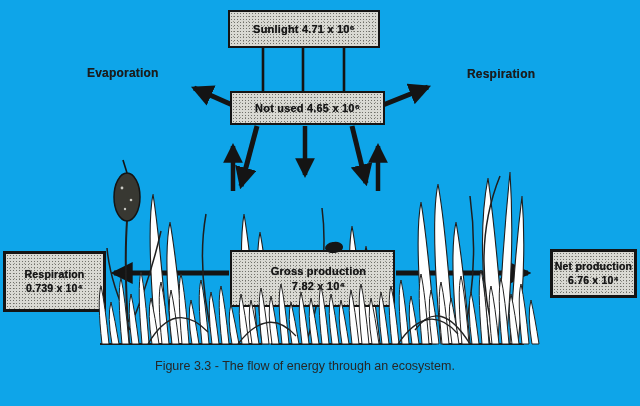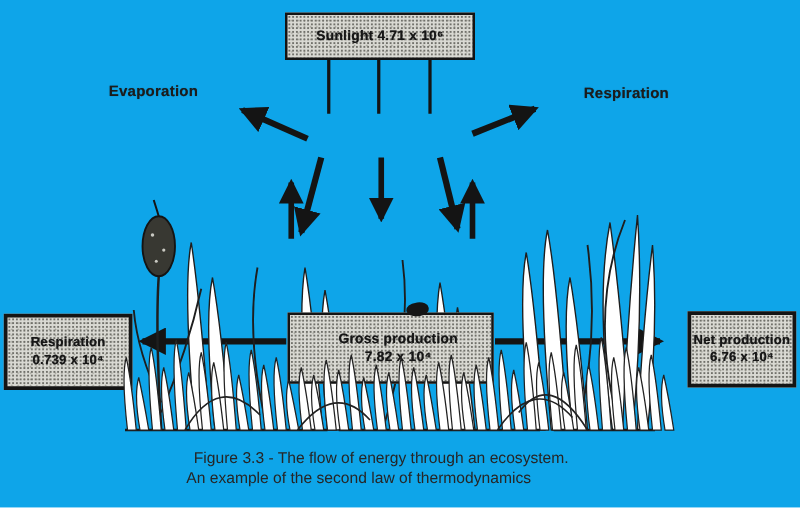--- a/index.html
+++ b/index.html
@@ -24,21 +24,21 @@
     display:flex;flex-direction:column;align-items:center;justify-content:center;
     text-align:center;
     color:#161616;font-weight:bold;
     font-size:11px;line-height:1.3;letter-spacing:0.2px;
     text-shadow:0 0 0.7px rgba(20,20,20,0.75);
   }
   #box-sunlight{left:228px;top:10px;width:152px;height:38px;}
   #box-notused{left:230px;top:91px;width:155px;height:34px;}
   #box-gross{left:230px;top:250px;width:165px;height:57px;font-size:11px;padding-left:12px;}
   #box-respiration{left:3px;top:251px;width:103px;height:61px;border-width:3px;font-size:10.5px;}
-  #box-net{left:550px;top:249px;width:87px;height:61px;border-width:3px;font-size:10.5px;}
+  #box-net{left:550px;top:249px;width:87px;height:49px;border-width:3px;font-size:10.5px;}
   .float-label{
     position:absolute;color:#1c1c1c;font-size:12px;font-weight:bold;
     letter-spacing:0.2px;text-shadow:0 0 0.6px rgba(20,20,20,0.6);
   }
   #label-evaporation{left:87px;top:66px;}
   #label-reflection{left:467px;top:67px;}
   #caption{
     position:absolute;left:149px;top:358px;width:400px;
     color:#262626;font-size:12.5px;line-height:1.3;
   }
@@ -112,20 +112,23 @@
       <circle cx="125" cy="209" r="1.2" fill="#c9c9c2"></circle>
       <path d="M127,173 L123,160" stroke="#141414" stroke-width="1.6" fill="none"></path>
     </g>
   </svg>
 
   <div class="layer-boxes">
     <div class="stipple-box" id="box-sunlight">
       <span>Sunlight 4.71 x 10⁶</span>
     </div>
 
+    <div class="stipple-box" id="box-notused">
+      <span>Not used 4.65 x 10⁶</span>
+    </div>
 
     <div class="stipple-box" id="box-gross">
       <span>Gross production</span>
       <span>7.82 x 10⁴</span>
     </div>
 
     <div class="stipple-box" id="box-respiration">
       <span>Respiration</span>
       <span>0.739 x 10⁴</span>
     </div>
@@ -196,16 +199,15 @@
     <g stroke="#222222" stroke-width="1.3" fill="none">
       <path d="M148,344 Q175,298 208,332"></path>
       <path d="M238,344 Q268,305 296,336"></path>
       <path d="M398,344 Q428,300 458,334"></path>
       <path d="M470,344 Q440,296 415,330"></path>
     </g>
   </svg>
 
   <div id="caption">
     <div class="cap1">Figure 3.3 - The flow of energy through an ecosystem.</div>
-    <div class="cap2">An example of the second law of thermodynamics</div>
   </div>
 
 </div>
 
 </body></html>

